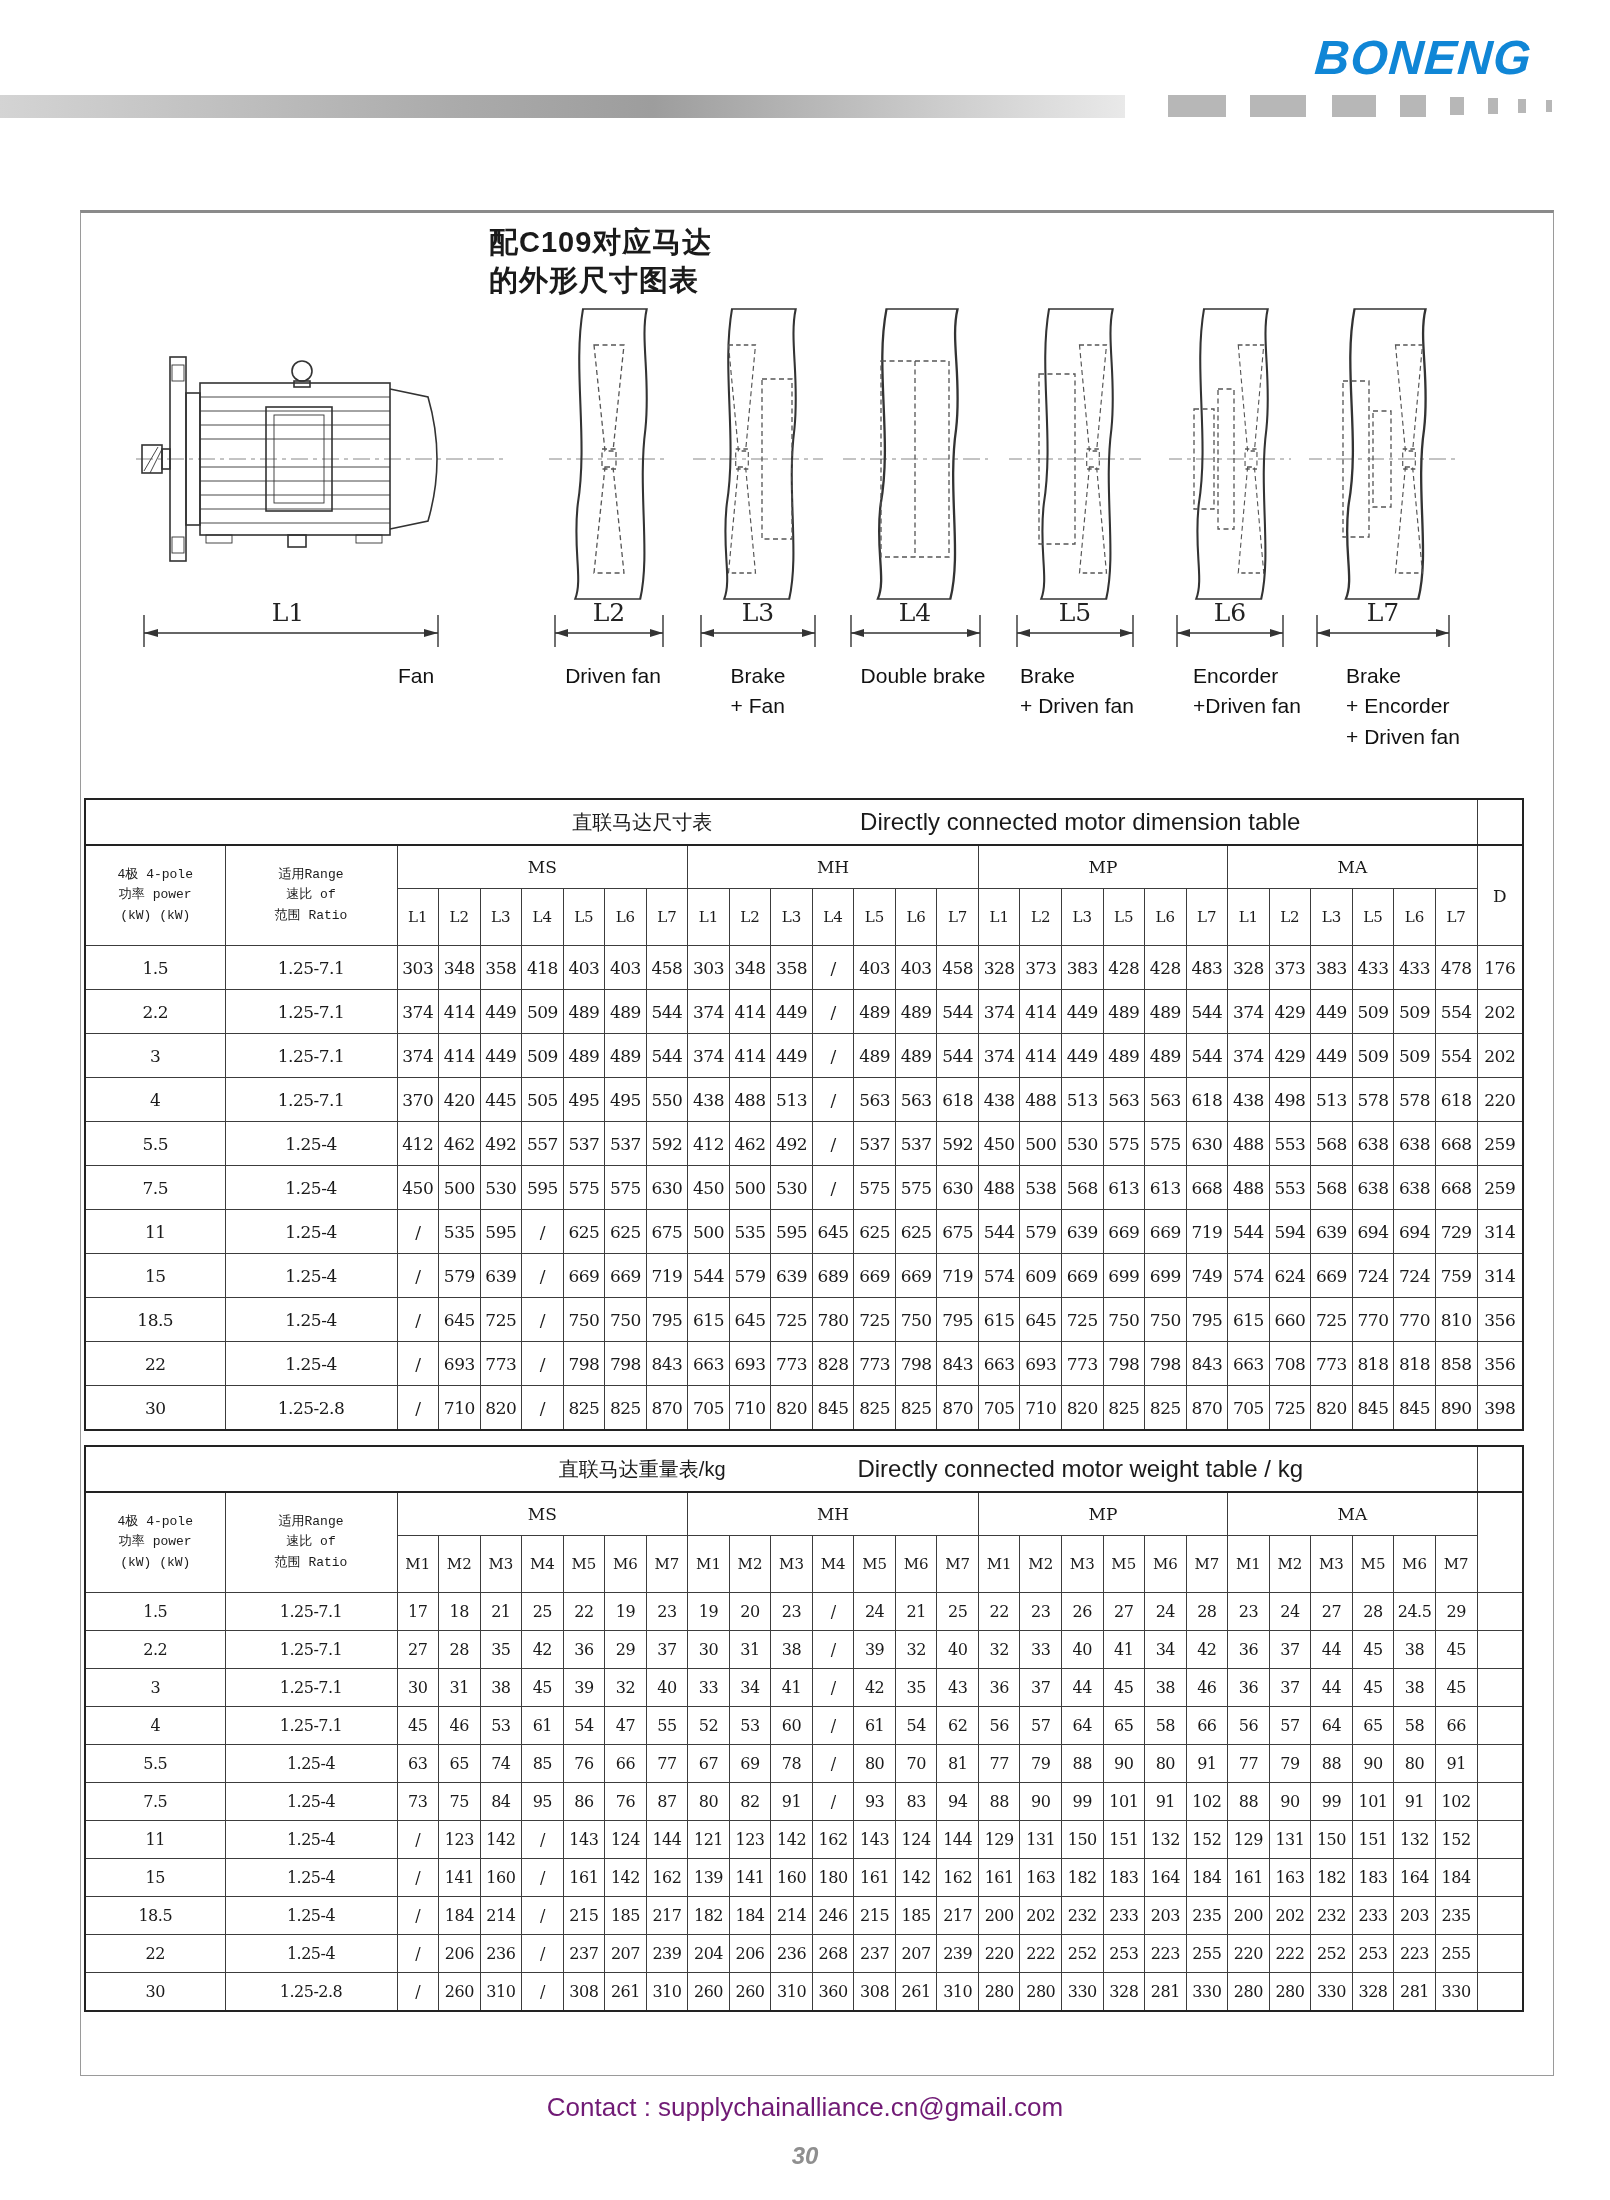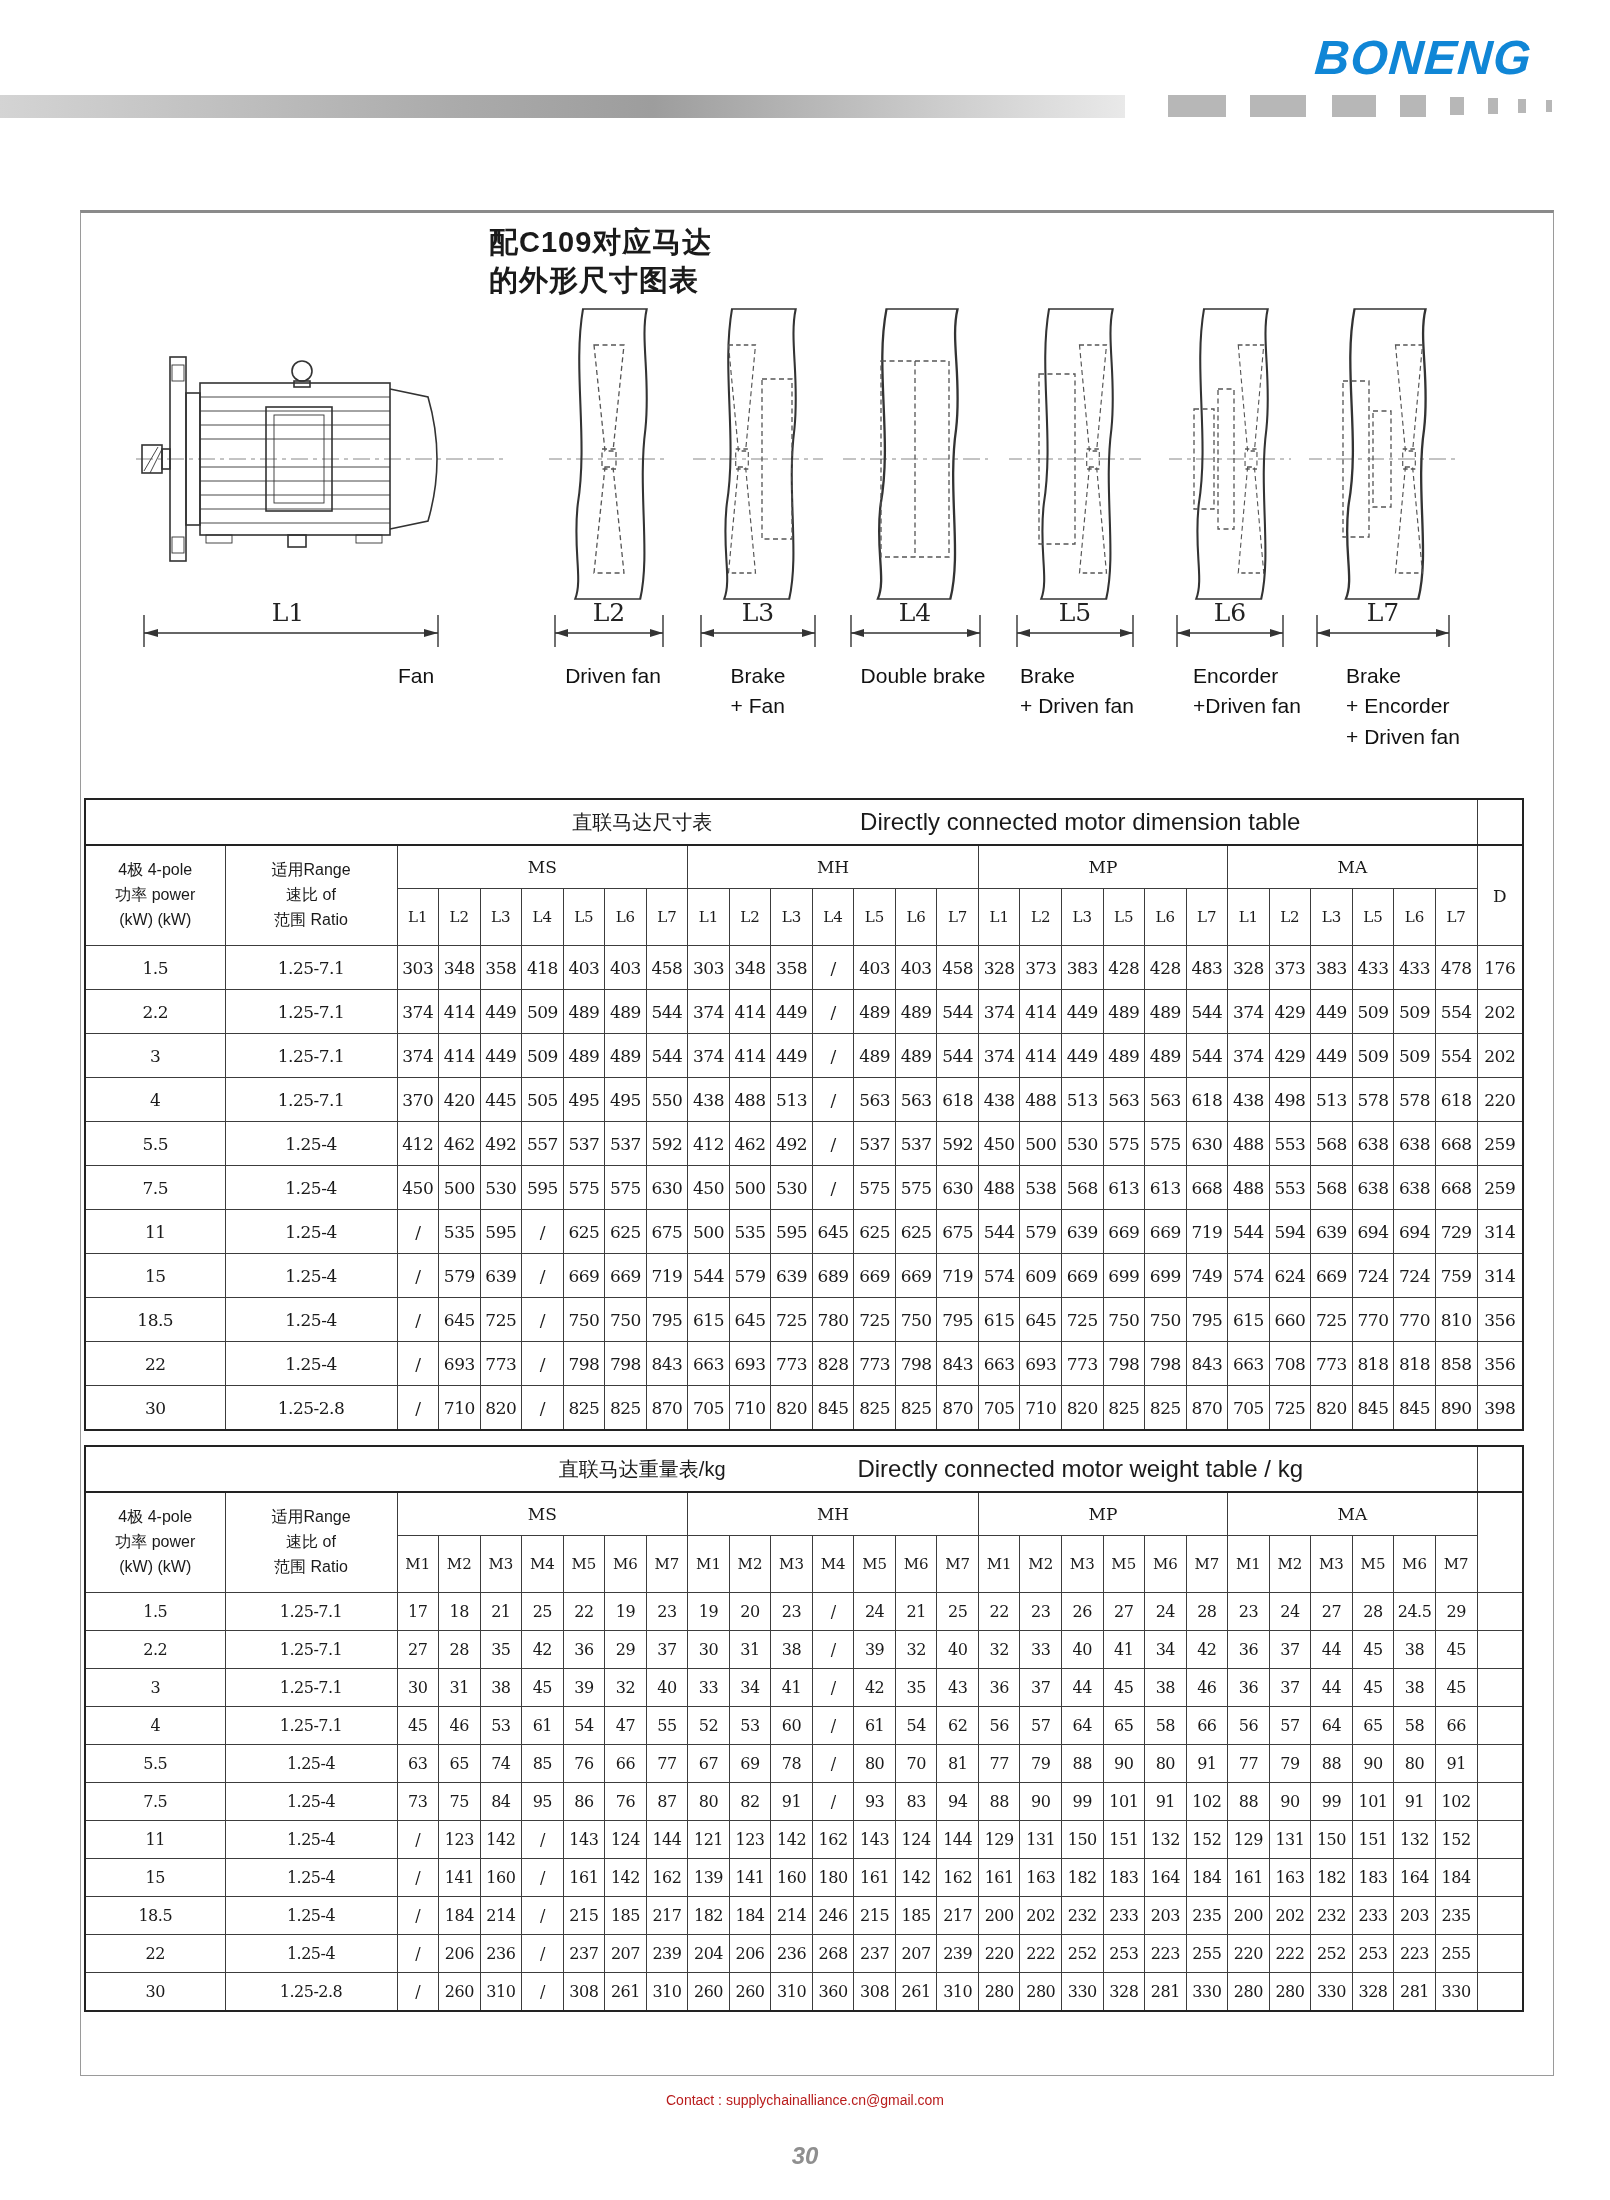--- a/index.html
+++ b/index.html
@@ -34,30 +34,30 @@
         position:absolute;left:3px;font-family:"DejaVu Serif",serif;}
   .t-dim{top:585px;border-radius:27px;}
   .t-wt{top:1232px;}
   .dtable td{border:1px solid #3c3c3c;text-align:center;vertical-align:middle;padding:0;overflow:hidden;}
   .cap-row td{height:44px;border-bottom:2px solid #222;}
   .tcap{position:relative;}
   .cap-zh{position:absolute;left:40%;top:50%;transform:translate(-50%,-50%);
           font-family:"Liberation Sans",sans-serif;font-size:20px;white-space:nowrap;}
   .cap-en{position:absolute;left:71.5%;top:50%;transform:translate(-50%,-50%);
           font-family:"Liberation Sans",sans-serif;font-size:24px;white-space:nowrap;}
-  td.power-hd,td.ratio-hd{font-family:Liberation Sans, sans-serif;font-size:16px;line-height:1.55;}
+  td.power-hd,td.ratio-hd{font-family:Liberation Mono, monospace;font-size:13px;line-height:1.55;}
   td.grp{height:42px;font-size:17px;}
   td.sub{height:56px;font-size:15px;}
   td.extra{font-size:17px;}
   .t-dim td.pw,.t-dim td.rt{font-size:18px;}
   .t-wt td.pw,.t-wt td.rt{font-size:18px;}
   .t-dim .data-row td{height:43px;font-size:17px;letter-spacing:-0.5px;}
   .t-wt .data-row td{height:37px;font-size:16px;letter-spacing:-0.5px;}
   
-  .contact{position:absolute;top:2092px;left:0;width:100%;text-align:center;font-size:14px;color:#b91c1c;}
+  .contact{position:absolute;top:2092px;left:0;width:100%;text-align:center;font-size:26px;color:#701a75;}
   .pageno{position:absolute;top:2142px;left:0;width:100%;text-align:center;font-size:24px;
           font-weight:bold;font-style:italic;color:#8f8f8f;}
 </style>
 </head>
 <body>
 
 <div class="page">
 
   <div class="logo">BONENG</div>
   <div class="deco-bar"></div>

